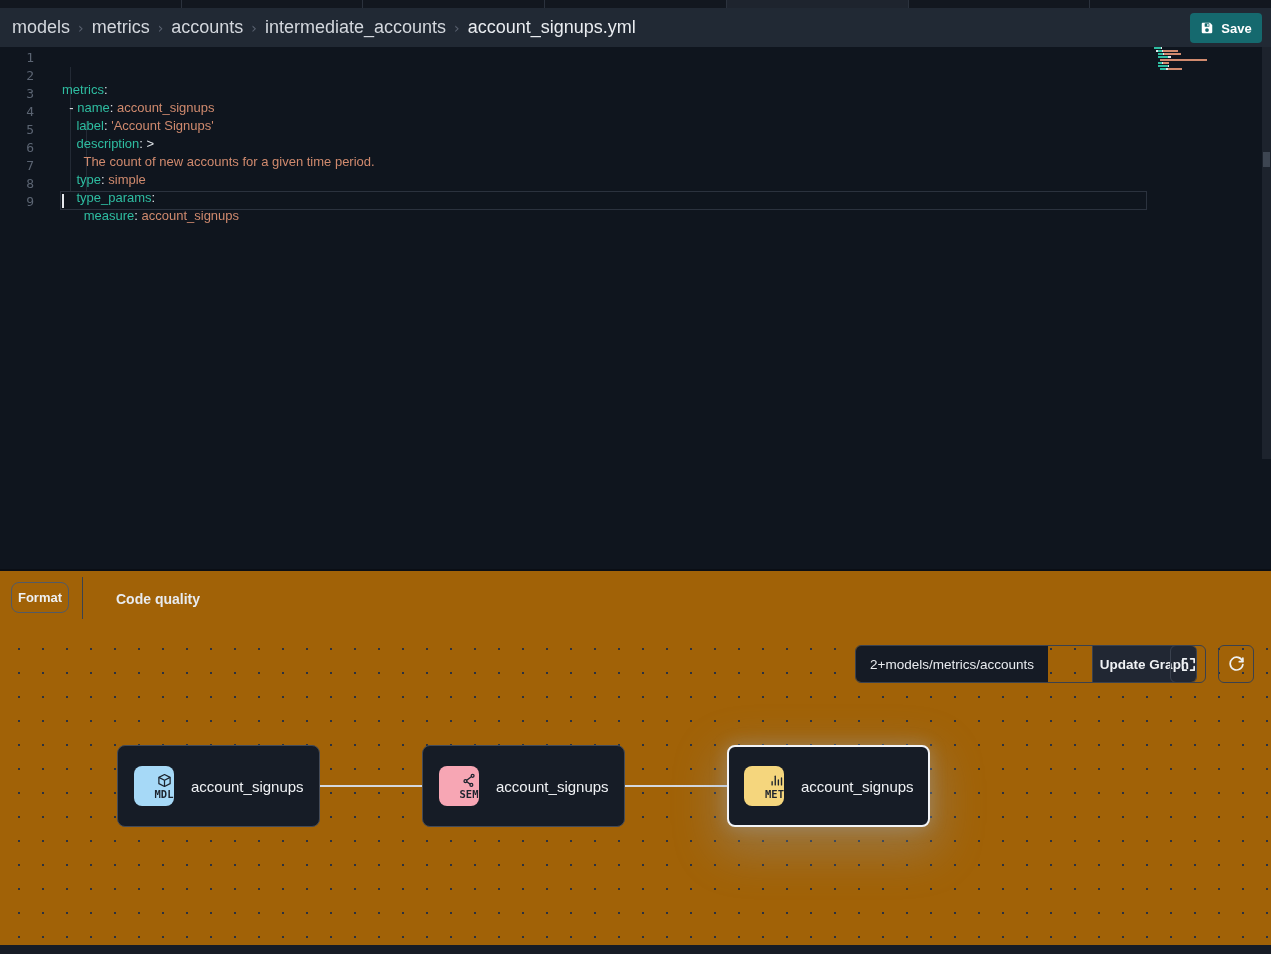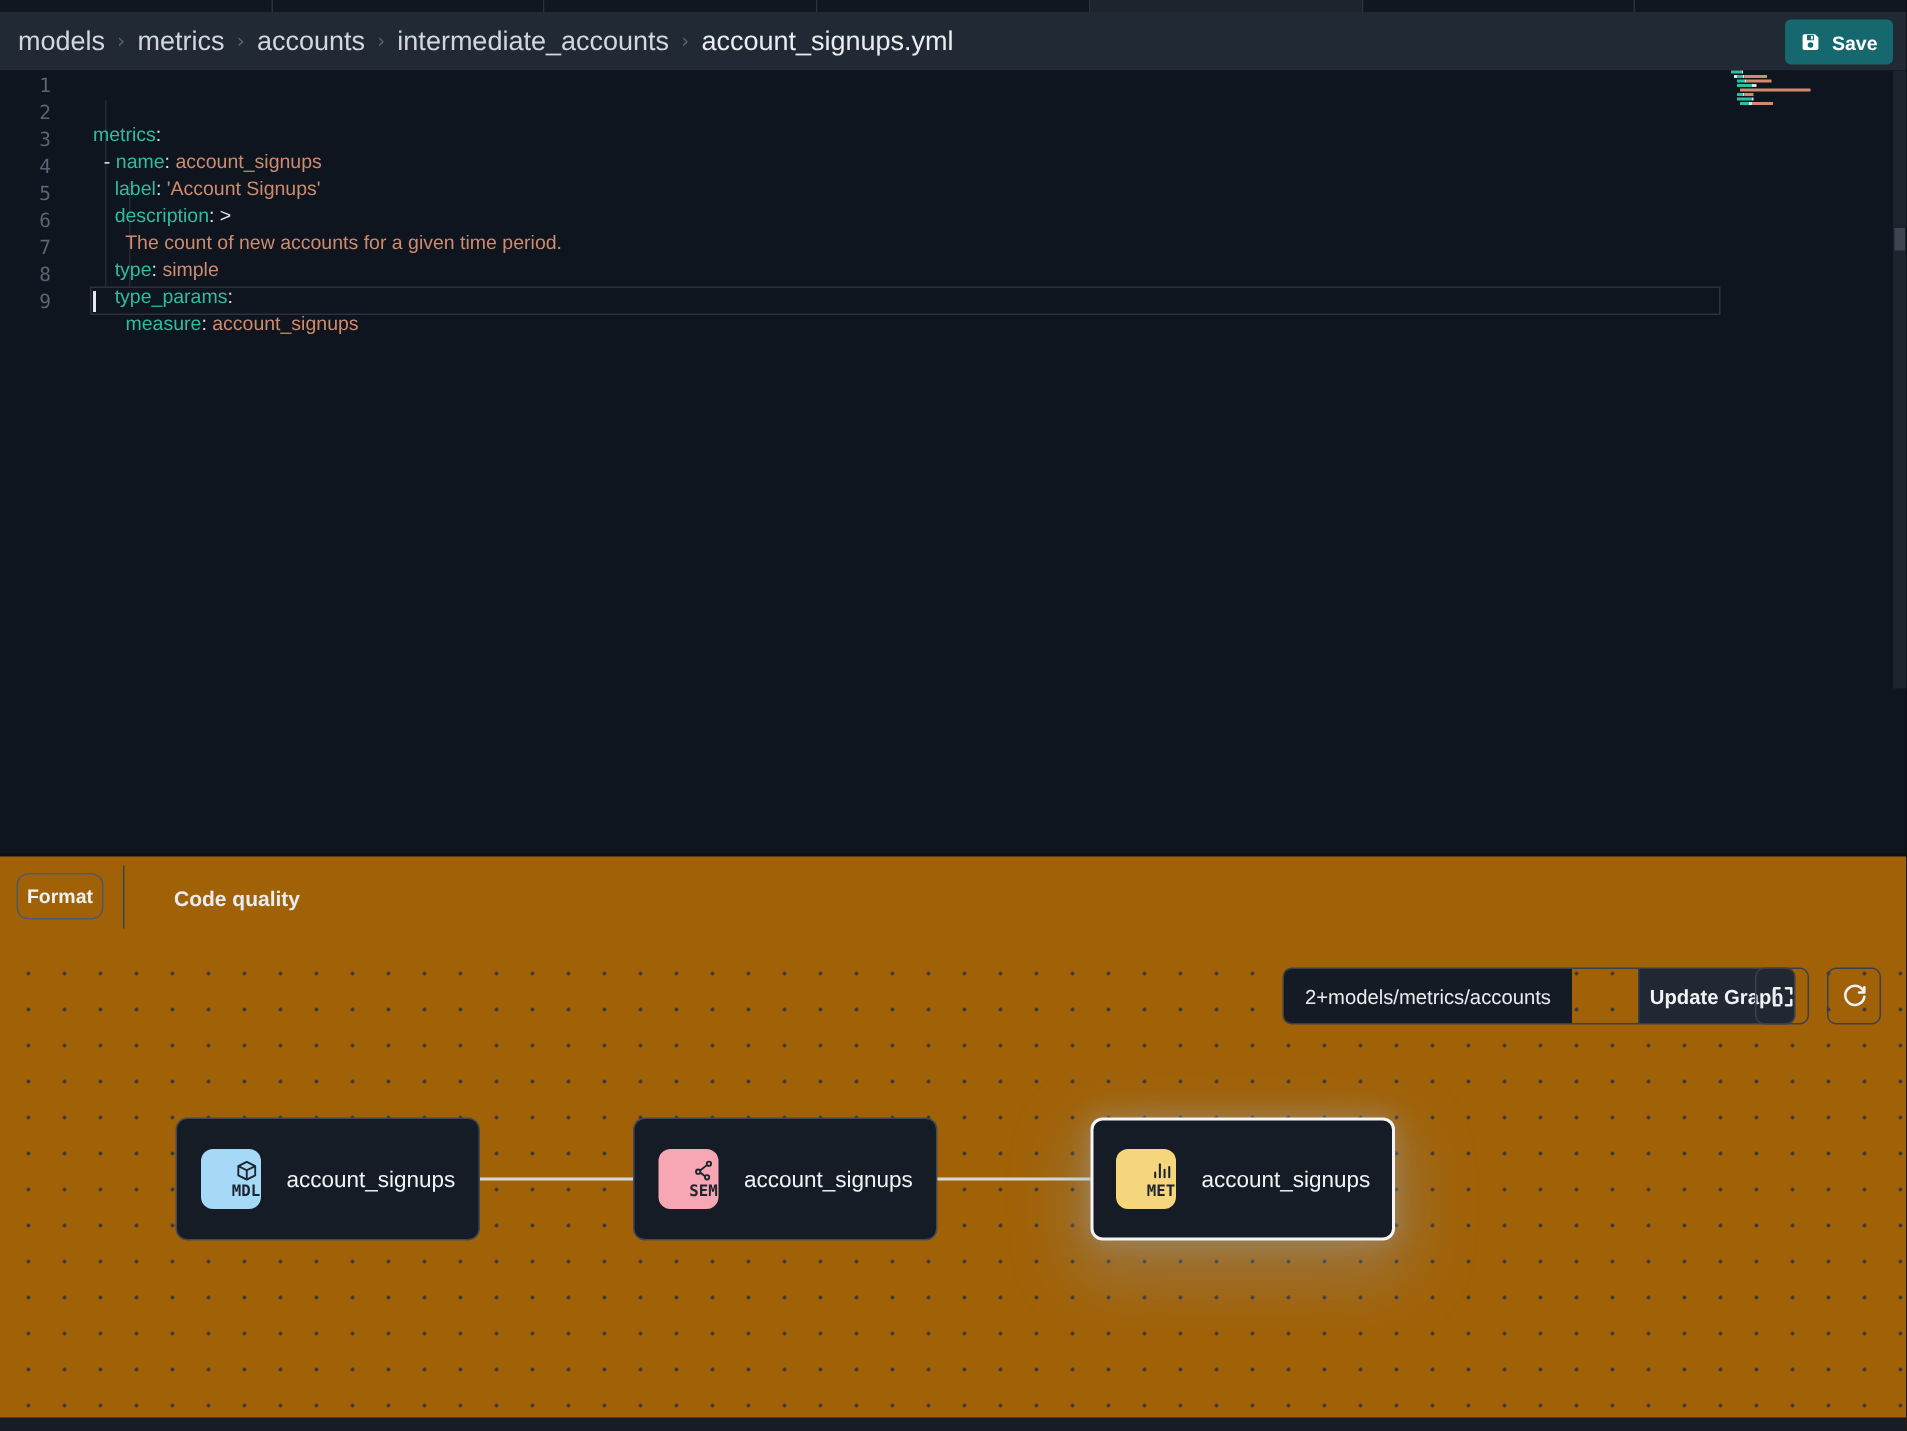--- a/index.html
+++ b/index.html
@@ -267,21 +267,21 @@
                   <path d="M7.6 11.7 14.8 6"></path>
                   <path d="M7.7 14 13 17.8"></path>
                 </svg>
               </span>
               <div class="btxt">SEM</div>
             </div>
             <div class="nlabel">account_signups</div>
           </div>
           <div class="ledge" style="left: 625px; width: 102px;"></div>
           <div class="lnode selected" style="left: 727px;">
-            <div class="badge" style="background: rgb(245, 214, 125);">
+            <div class="badge" style="background: rgb(245, 214, 125); align-items: flex-end;">
               <span style="display: flex;">
                 <svg width="15" height="15" viewBox="0 0 24 24" fill="none" stroke="#1d242e" stroke-width="2.2" stroke-linecap="round">
                   <path d="M5 19v-5"></path>
                   <path d="M10 19V5"></path>
                   <path d="M15 19v-8"></path>
                   <path d="M20 19V8"></path>
                 </svg>
               </span>
               <div class="btxt">MET</div>
             </div>

